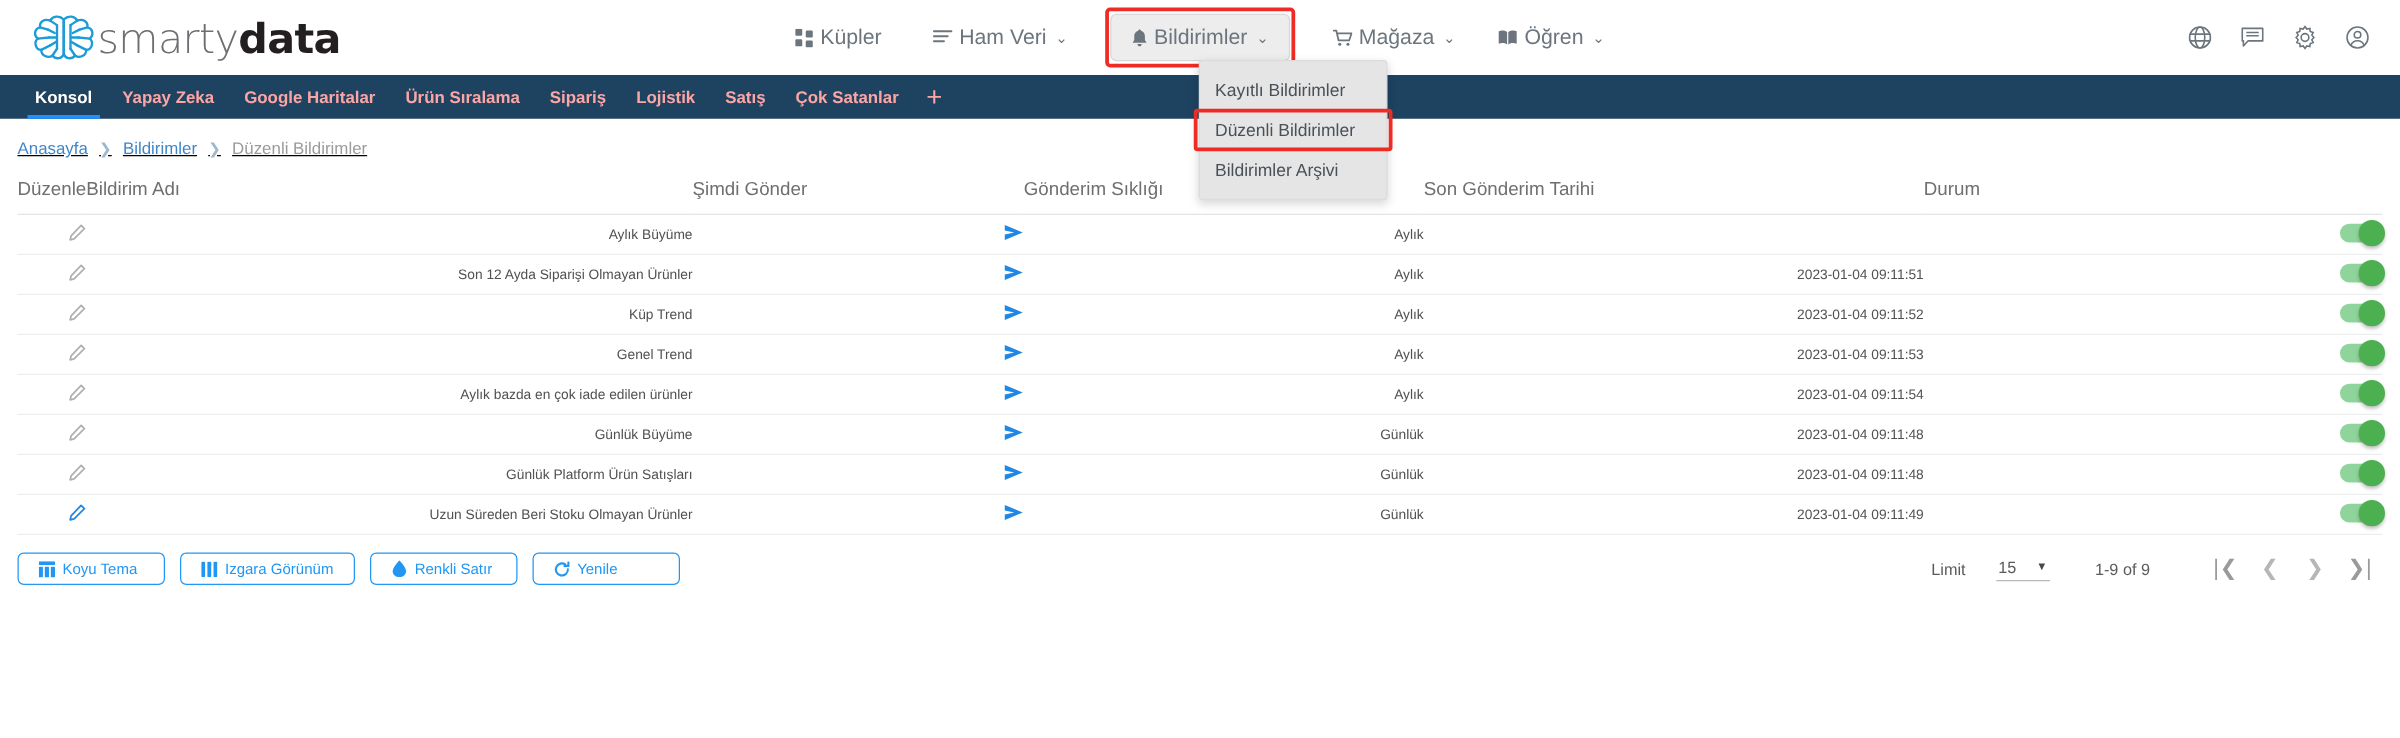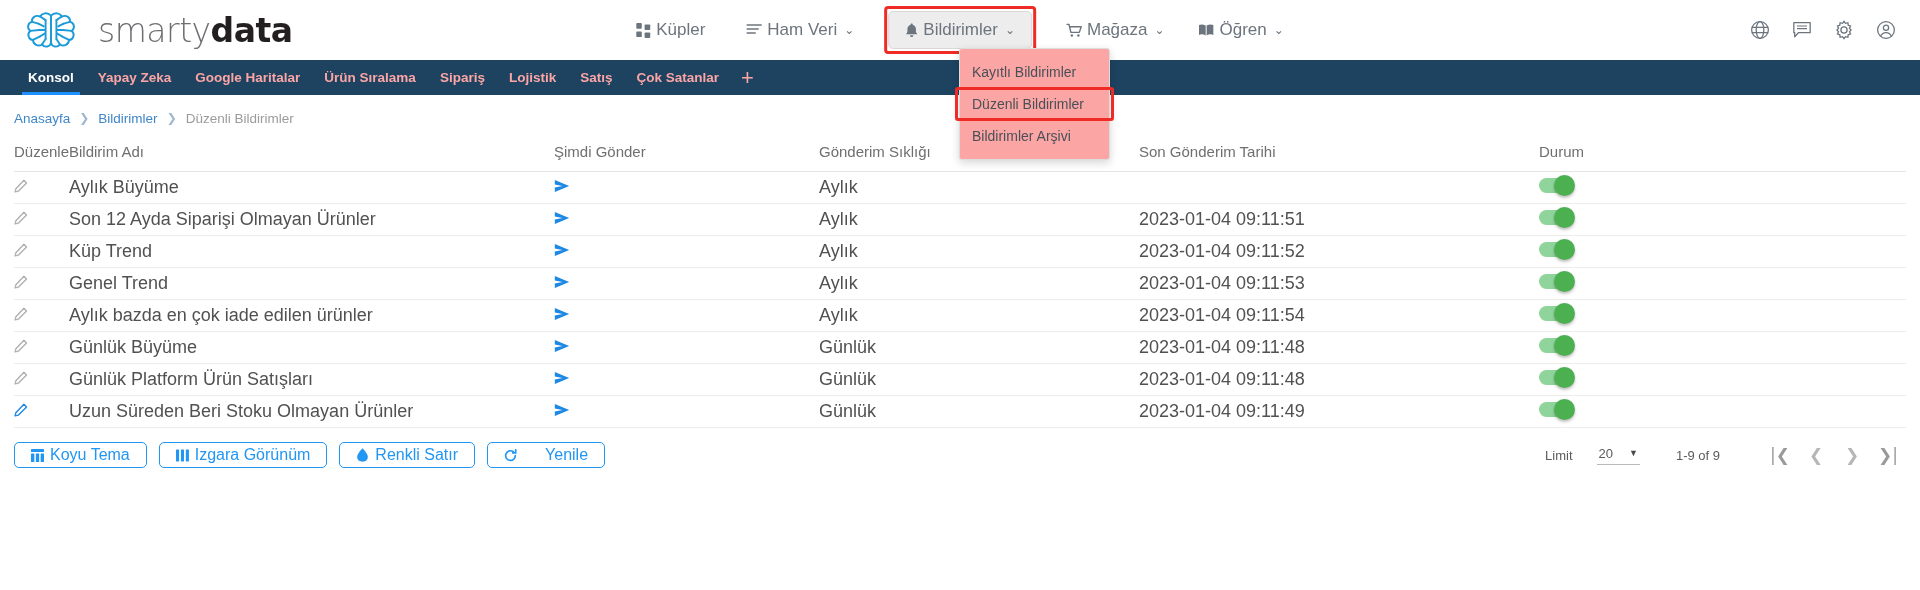--- a/index.html
+++ b/index.html
@@ -14,21 +14,21 @@
 
   
   .topbar {
     position: relative;
     height: 60px;
     background: #ffffff;
     display: flex;
     align-items: center;
     padding: 0 24px;
   }
-  .logo-wrap { display: flex; align-items: center; gap: 20px; }
+  .logo-wrap { display: flex; align-items: center; gap: 0; }
   .logo-mark { width: 54px; height: 40px; display: block; }
   .logo-text {
     font-size: 33px;
     letter-spacing: -0.5px;
     line-height: 1;
     font-family: "DejaVu Sans", sans-serif;
     font-weight: 300;
   }
   .logo-text .lt-a { color: #6d6e71; }
   .logo-text .lt-b { color: #231f20; font-weight: 700; }
@@ -80,21 +80,21 @@
     gap: 22px;
   }
   .righticons .ri { cursor: pointer; display: inline-flex; }
 
   
   .dropdown {
     position: absolute;
     top: 48px;
     left: 959px;
     width: 151px;
-    background: #fca5a5;
+    background: #e5e5e5;
     border: 1px solid #dcdcdc;
     border-radius: 3px;
     box-shadow: 0 3px 8px rgba(0,0,0,.16);
     padding: 7px 0;
     z-index: 40;
   }
   .ddrow {
     font-size: 14px;
     color: #495057;
     padding: 8px 12px;
@@ -137,47 +137,50 @@
     position: absolute;
     left: 6px; right: 6px; bottom: 0;
     height: 3px;
     background: #1e90ff;
   }
   .tab.plus { font-size: 22px; font-weight: 400; padding: 0 10px; }
 
   
   .crumbs {
     display: flex;
+    align-items: center;
     gap: 9px;
     padding: 16px 0 0 14px;
     font-size: 13.5px;
+    text-decoration: underline;
   }
   .crumbs a { color: #3f86c9; text-decoration: none; cursor: pointer; }
   .crumbs .sep { color: #9fb8cd; font-size: 12px; }
   .crumbs .cur { color: #9b9b9b; }
 
   
   .tablewrap { padding: 0 14px; margin-top: 17px; }
   table.grid { width: 100%; border-collapse: collapse; table-layout: fixed; }
   table.grid th {
     text-align: left;
     font-size: 15px;
     font-weight: 400;
     color: #6f6f6f;
     padding: 0 0 11px 0;
     border-bottom: 1px solid #e4e4e4;
     white-space: nowrap;
   }
   table.grid td {
-    font-size: 18px;
+    font-size: 11px;
     color: #515151;
     padding: 0;
     height: 32px;
     border-bottom: 1px solid #ededed;
     vertical-align: middle;
+    text-align: right;
   }
   .c-edit   { width: 55px; }
   .c-name   { width: 485px; }
   .c-send   { width: 265px; }
   .c-freq   { width: 320px; }
   .c-date   { width: 400px; }
   .c-status { width: auto; }
 
   .pen { cursor: pointer; display: inline-flex; }
   .plane { cursor: pointer; display: inline-flex; }
@@ -209,24 +212,24 @@
   }
   .btns { display: flex; gap: 12px; }
   .btn {
     border: 1px solid #2196f3;
     color: #2196f3;
     background: #fff;
     border-radius: 5px;
     height: 26px;
     min-width: 118px;
     padding: 0 16px;
-    font-size: 16px;
+    font-size: 12px;
     display: inline-flex;
     align-items: center;
-    justify-content: space-between;
+    justify-content: flex-start;
     gap: 6px;
     cursor: pointer;
     white-space: nowrap;
   }
   .btn .bico { display: inline-flex; }
 
   .pager {
     position: absolute;
     right: 14px;
     display: flex;
@@ -590,21 +593,21 @@
           <path d="M12.6 0.8 V4.1 H9.2"></path>
         </svg>
       </span>
       <span>Yenile</span>
     </div>
   </div>
 
   <div class="pager">
     <span class="pg-limit-label">Limit</span>
     <span class="pg-select">
-      <span>20</span>
+      <span>15</span>
       <span class="arw">▼</span>
     </span>
     <span class="pg-range">1-9 of 9</span>
     <span class="pg-btn strong">|❮</span>
     <span class="pg-btn">❮</span>
     <span class="pg-btn">❯</span>
     <span class="pg-btn strong">❯|</span>
   </div>
 </div>
 

